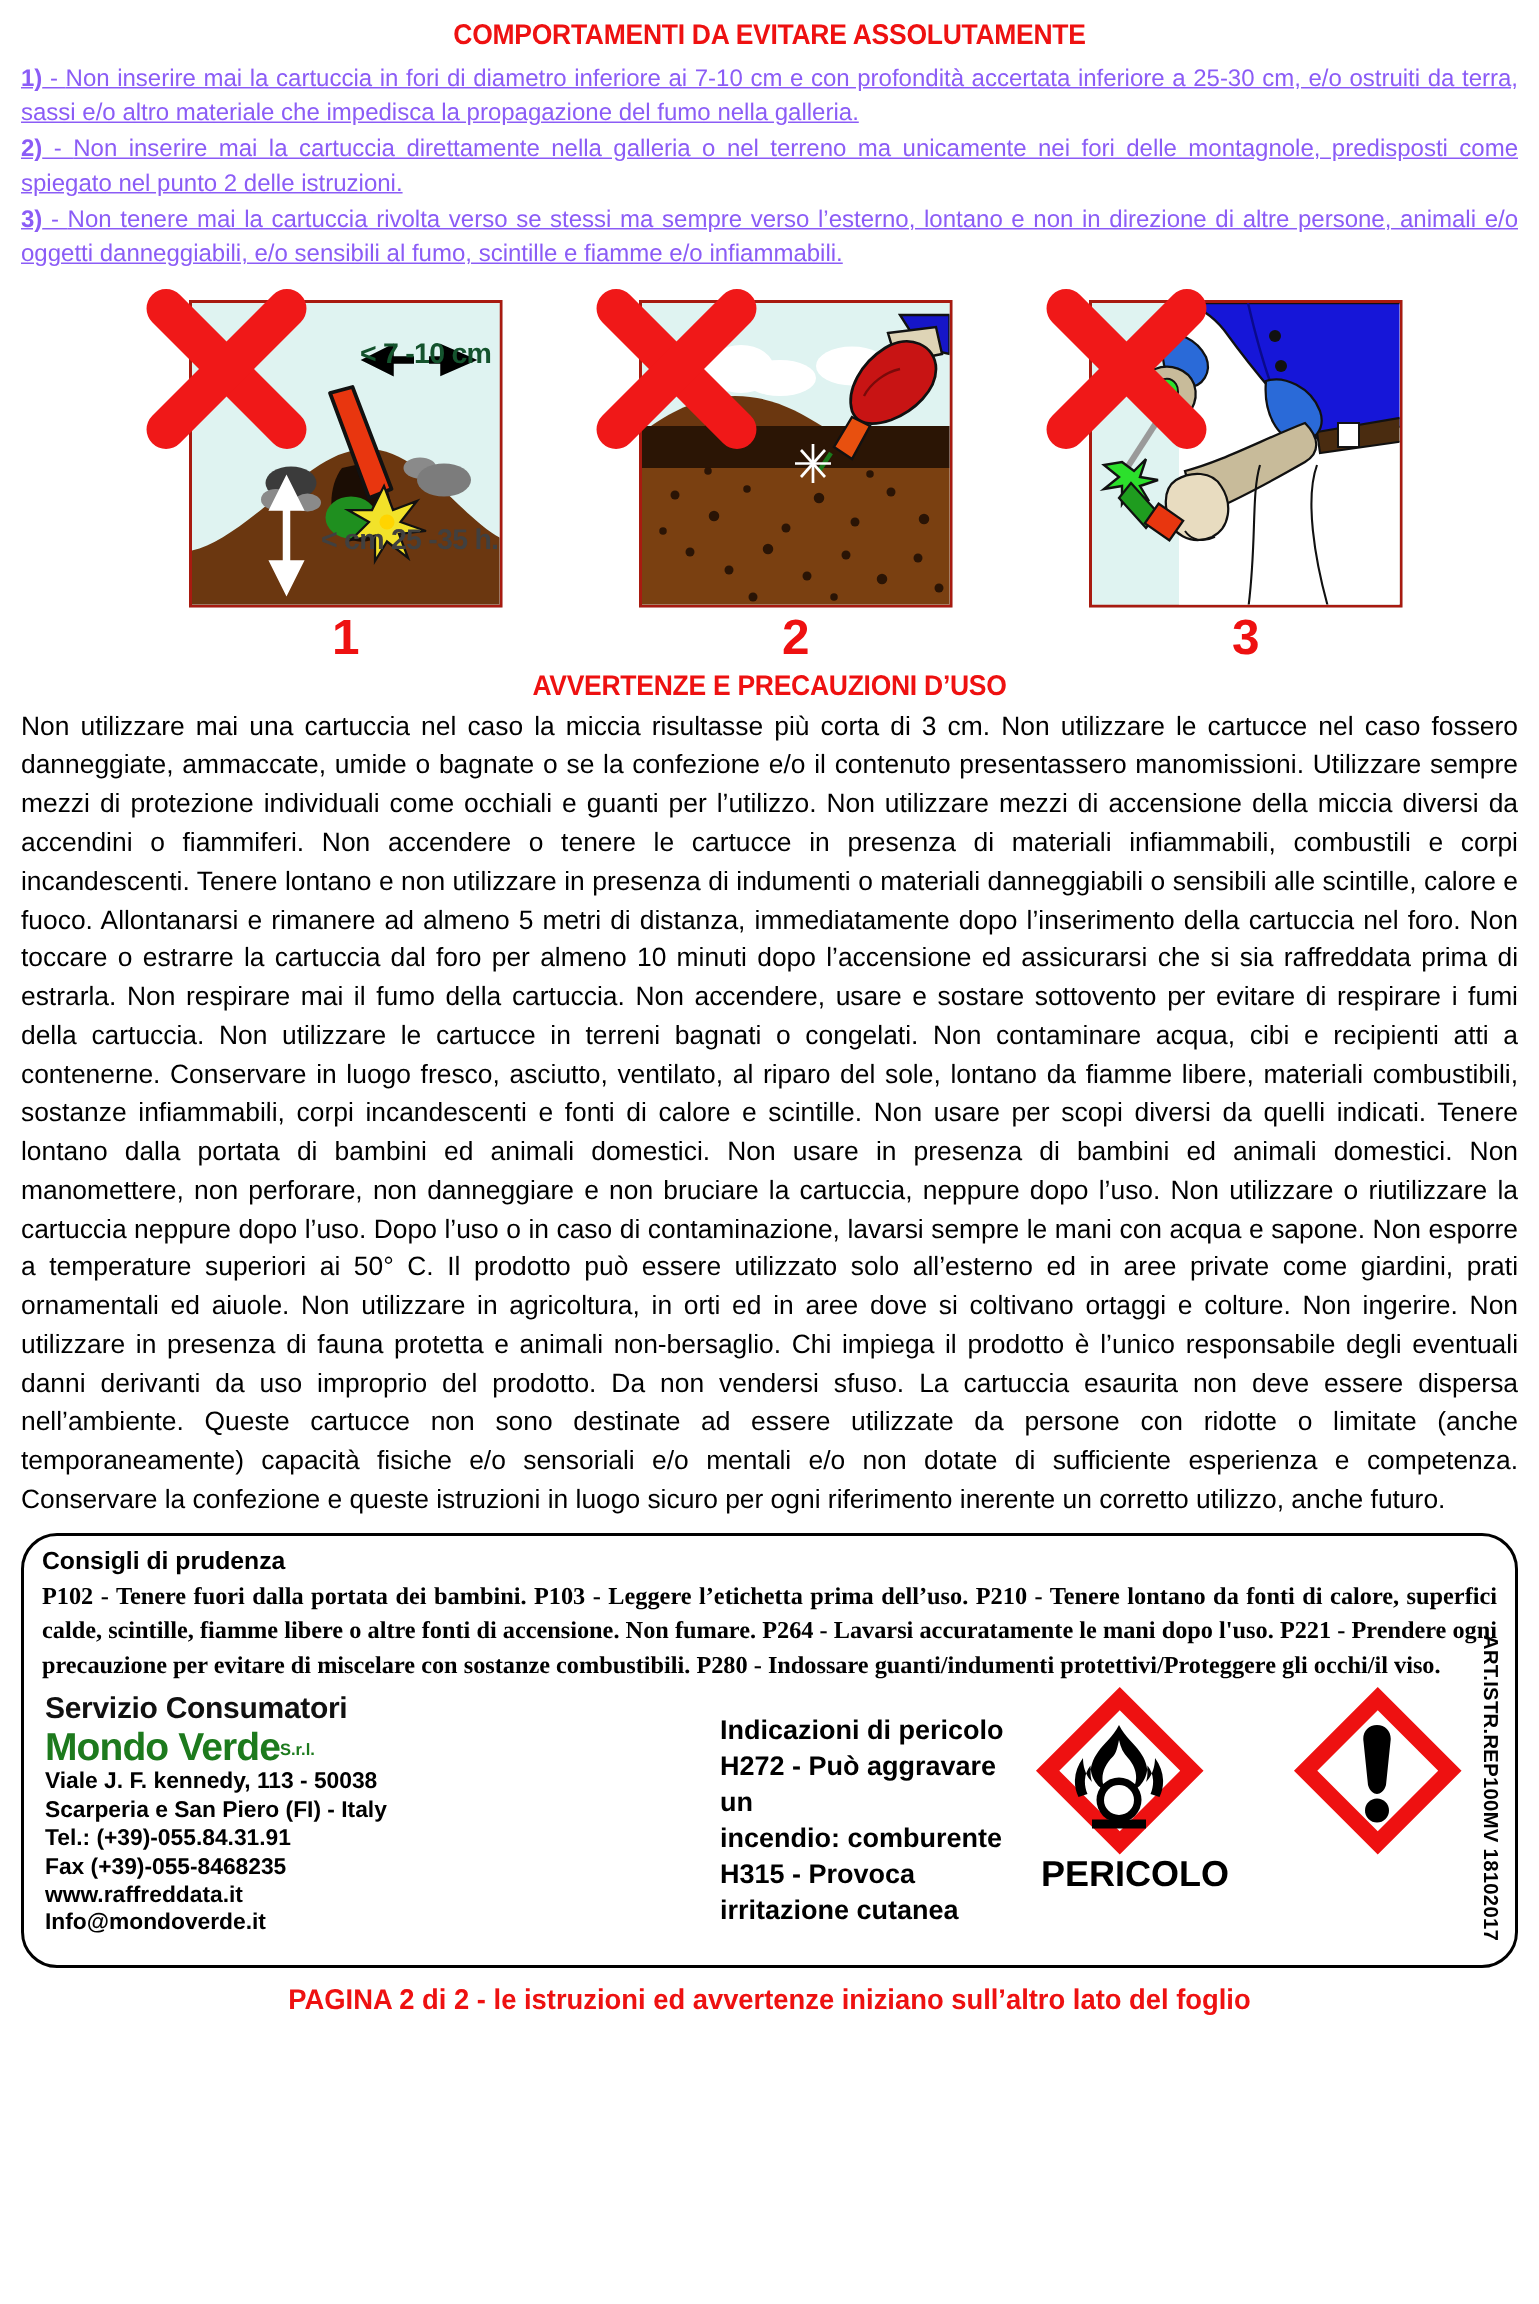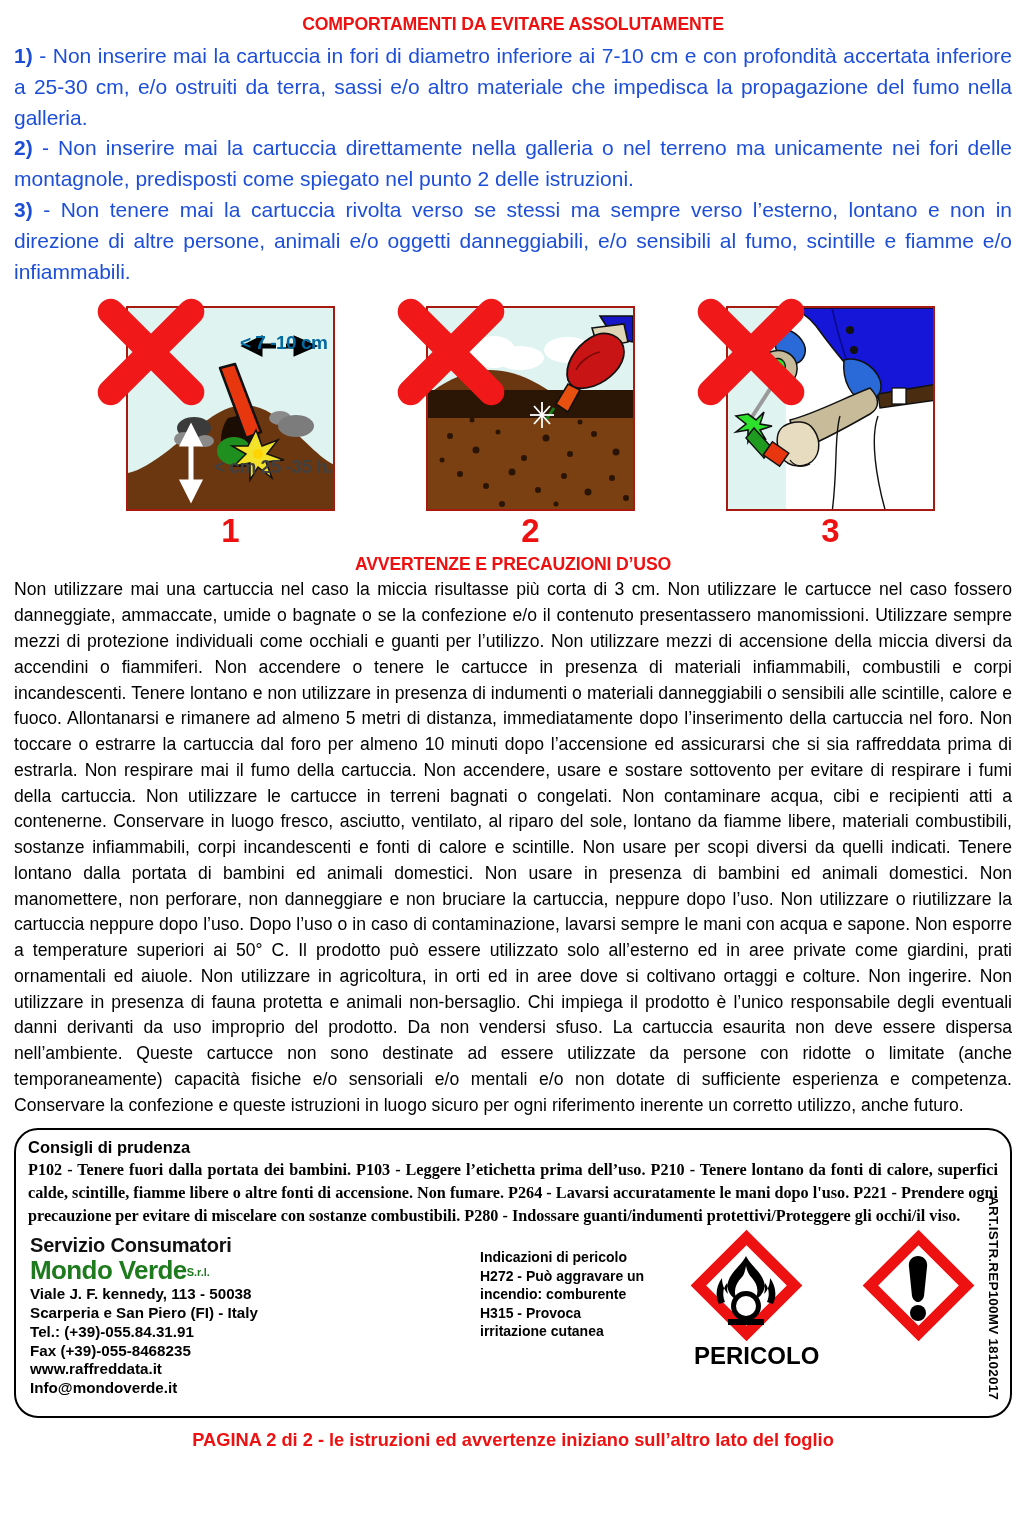--- a/index.html
+++ b/index.html
@@ -35,25 +35,26 @@
     margin: 0;
     padding: 0;
     line-height: 1.2;
   }
   #top-title { padding-top: 13px; }
   #mid-title { padding-top: 4px; }
 
   
   .rules {
     margin-top: 5px;
-    font-size: 21px;
+    font-size: 16px;
     line-height: 1.47;
-    color: #1d4ed8;
+    color: #8b5cf6;
     text-align: justify;
     font-stretch: condensed;
+    text-decoration: underline;
   }
   .rules p { margin: 0; }
   .rules p b { font-weight: bold; }
   .rule-2 { text-align: justify; }
   .rule-2 > span { display: inline; }
 
   
   .panels {
     position: relative;
     height: 255px;
@@ -197,21 +198,21 @@
     line-height: 1.24;
     color: #000;
   }
 
   
   .hazards {
     position: absolute;
     left: 452px;
     top: 14px;
     width: 200px;
-    font-size: 14px;
+    font-size: 18px;
     font-weight: bold;
     line-height: 1.33;
     color: #000;
   }
 
   
   .pictos {
     position: absolute;
     left: 656px;
     top: -4px;
@@ -324,21 +325,21 @@
           <line x1="158" y1="38" x2="178" y2="38"></line>
           <polygon points="184,38 168,31 168,45"></polygon>
         </g>
 
         <g stroke="#ffffff" stroke-width="5" fill="#ffffff">
           <line x1="63" y1="128" x2="63" y2="182"></line>
           <polygon points="63,120 55,136 71,136"></polygon>
           <polygon points="63,190 55,174 71,174"></polygon>
         </g>
       </svg>
-      <div style="position:absolute; left:112px; top:24px; font-size:19px; font-weight:bold; color:#0369a1; letter-spacing:-0.5px;">&lt; 7 -10 cm</div>
+      <div style="position:absolute; left:112px; top:24px; font-size:19px; font-weight:bold; color:#14532d; letter-spacing:-0.5px;">&lt; 7 -10 cm</div>
       <div style="position:absolute; left:86px; top:148px; font-size:19px; font-weight:bold; color:#404040; letter-spacing:-0.5px;">&lt; cm 25 -35 h.</div>
     </div>
 
     <div class="panel" id="panel-2">
       <svg viewBox="0 0 209 205" width="209" height="205">
         <rect x="0" y="0" width="209" height="205" fill="#dff3f1"></rect>
 
         <g fill="#ffffff">
           <ellipse cx="40" cy="48" rx="28" ry="14"></ellipse>
           <ellipse cx="66" cy="44" rx="22" ry="16"></ellipse>

